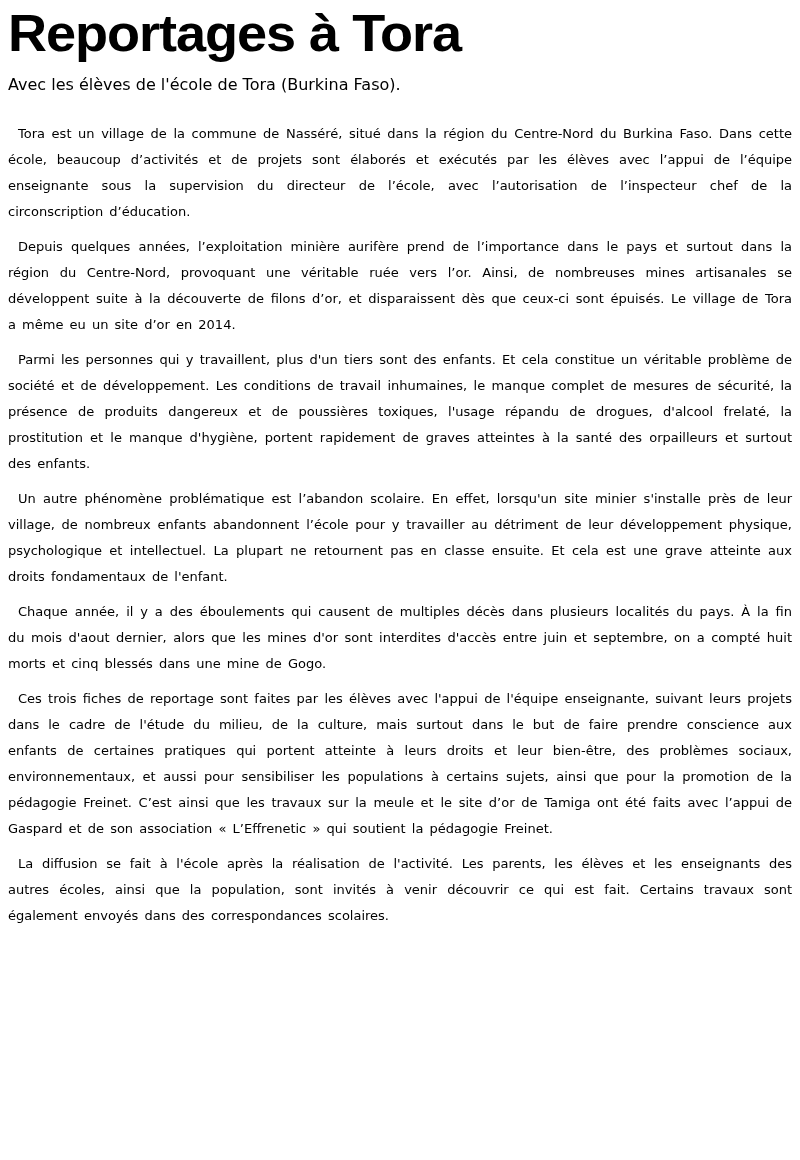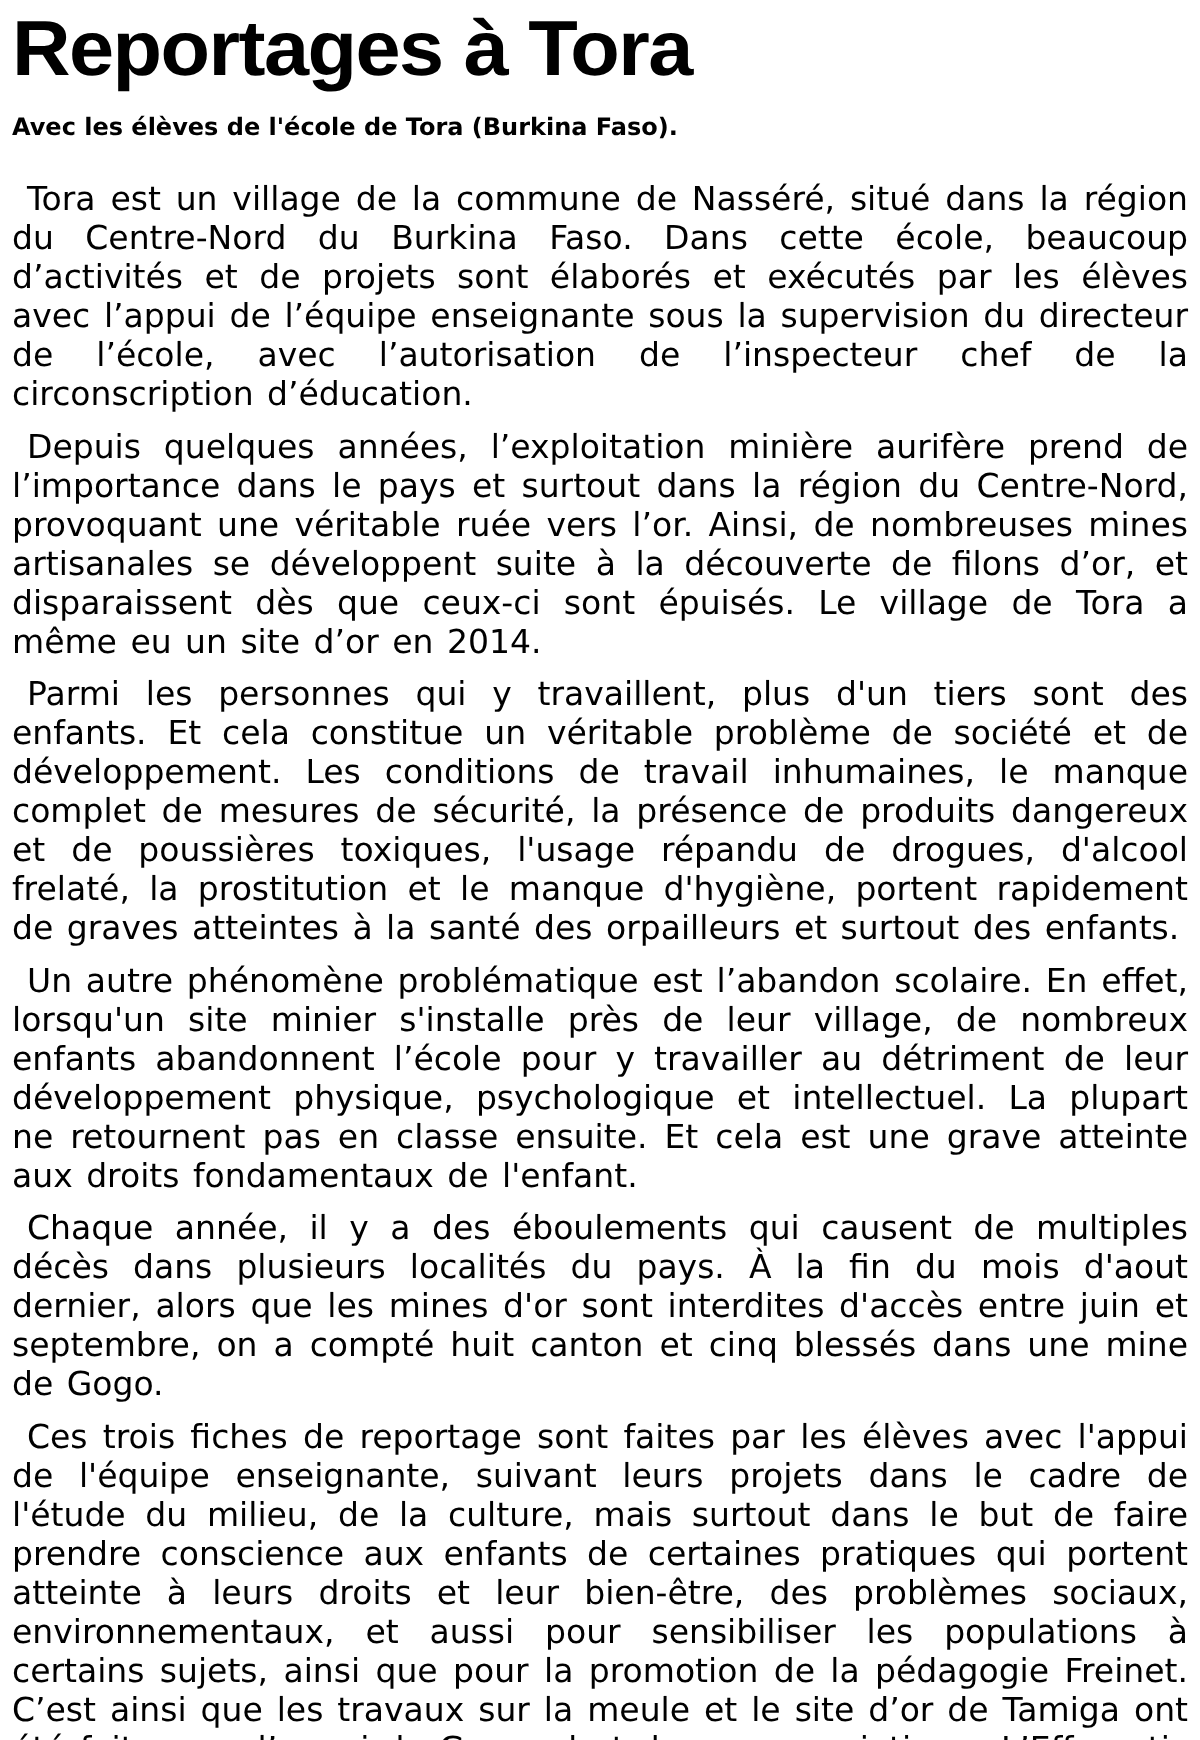--- a/index.html
+++ b/index.html
@@ -29,41 +29,40 @@
     letter-spacing: -1px;
     margin: 0 0 14px 0;
     transform: scaleX(1.04);
     transform-origin: left top;
     color: #000000;
   }
   .doc-subtitle {
     font-size: 16px;
     margin: 0 0 26px 0;
     line-height: 1.3;
-    font-weight: bold;
   }
   .doc-body p {
-    font-size: 22px;
+    font-size: 13px;
     line-height: 26px;
     margin: 0 0 9px 0;
     text-align: justify;
     text-indent: 10px;
     word-spacing: 2px;
   }
 </style>
 </head>
 <body>
 
 <div class="page">
   <h1 class="doc-title">Reportages à Tora</h1>
   <p class="doc-subtitle">Avec les élèves de l'école de Tora (Burkina Faso).</p>
 
   <div class="doc-body">
     <p>Tora est un village de la commune de Nasséré, situé dans la région du Centre-Nord du Burkina Faso. Dans cette école, beaucoup d’activités et de projets sont élaborés et exécutés par les élèves avec l’appui de l’équipe enseignante sous la supervision du directeur de l’école, avec l’autorisation de l’inspecteur chef de la circonscription d’éducation.</p>
     <p>Depuis quelques années, l’exploitation minière aurifère prend de l’importance dans le pays et surtout dans la région du Centre-Nord, provoquant une véritable ruée vers l’or. Ainsi, de nombreuses mines artisanales se développent suite à la découverte de filons d’or, et disparaissent dès que ceux-ci sont épuisés. Le village de Tora a même eu un site d’or en 2014.</p>
     <p>Parmi les personnes qui y travaillent, plus d'un tiers sont des enfants. Et cela constitue un véritable problème de société et de développement. Les conditions de travail inhumaines, le manque complet de mesures de sécurité, la présence de produits dangereux et de poussières toxiques, l'usage répandu de drogues, d'alcool frelaté, la prostitution et le manque d'hygiène, portent rapidement de graves atteintes à la santé des orpailleurs et surtout des enfants.</p>
     <p>Un autre phénomène problématique est l’abandon scolaire. En effet, lorsqu'un site minier s'installe près de leur village, de nombreux enfants abandonnent l’école pour y travailler au détriment de leur développement physique, psychologique et intellectuel. La plupart ne retournent pas en classe ensuite. Et cela est une grave atteinte aux droits fondamentaux de l'enfant.</p>
-    <p>Chaque année, il y a des éboulements qui causent de multiples décès dans plusieurs localités du pays. À la fin du mois d'aout dernier, alors que les mines d'or sont interdites d'accès entre juin et septembre, on a compté huit canton et cinq blessés dans une mine de Gogo.</p>
+    <p>Chaque année, il y a des éboulements qui causent de multiples décès dans plusieurs localités du pays. À la fin du mois d'aout dernier, alors que les mines d'or sont interdites d'accès entre juin et septembre, on a compté huit morts et cinq blessés dans une mine de Gogo.</p>
     <p>Ces trois fiches de reportage sont faites par les élèves avec l'appui de l'équipe enseignante, suivant leurs projets dans le cadre de l'étude du milieu, de la culture, mais surtout dans le but de faire prendre conscience aux enfants de certaines pratiques qui portent atteinte à leurs droits et leur bien-être, des problèmes sociaux, environnementaux, et aussi pour sensibiliser les populations à certains sujets, ainsi que pour la promotion de la pédagogie Freinet. C’est ainsi que les travaux sur la meule et le site d’or de Tamiga ont été faits avec l’appui de Gaspard et de son association « L’Effrenetic » qui soutient la pédagogie Freinet.</p>
     <p>La diffusion se fait à l'école après la réalisation de l'activité. Les parents, les élèves et les enseignants des autres écoles, ainsi que la population, sont invités à venir découvrir ce qui est fait. Certains travaux sont également envoyés dans des correspondances scolaires.</p>
   </div>
 
 </div>
 
 </body></html>

